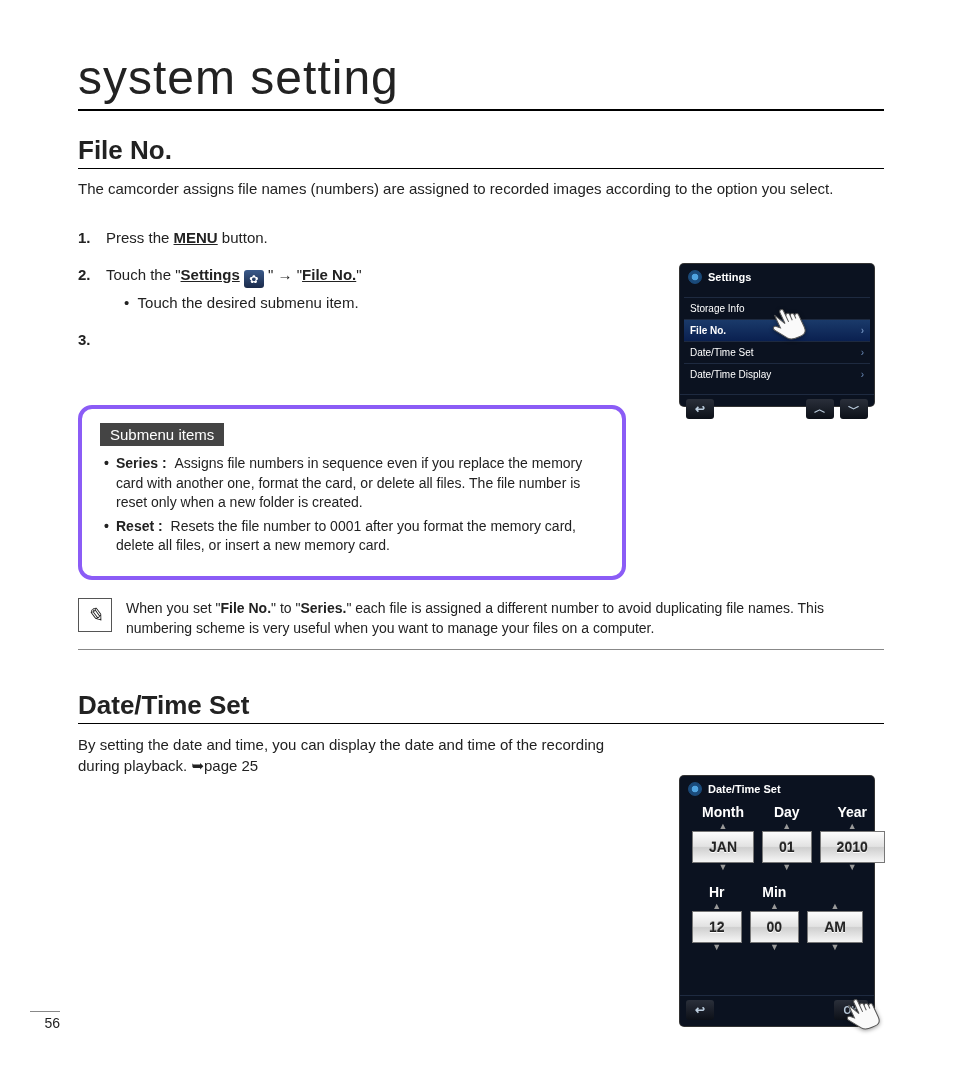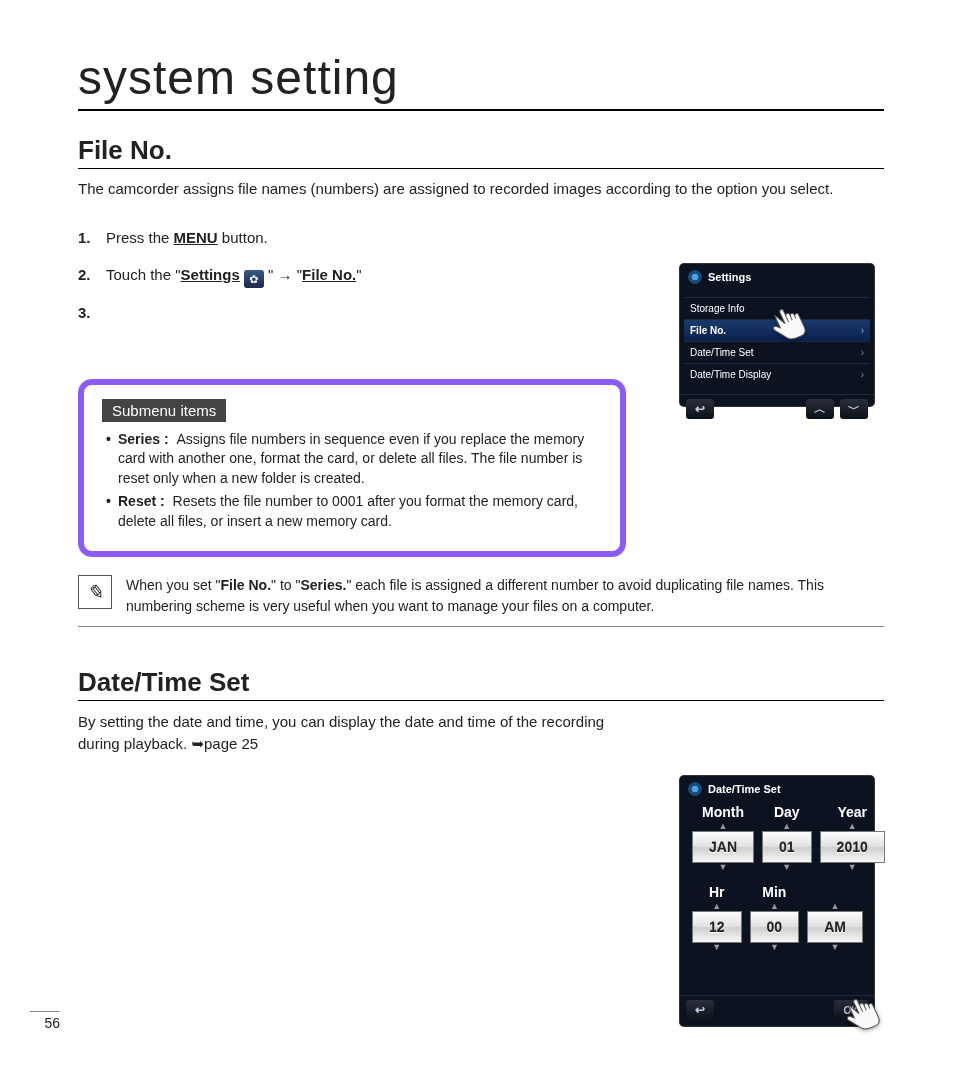--- a/index.html
+++ b/index.html
@@ -50,21 +50,21 @@
     align-items: center;
     justify-content: center;
     width: 20px; height: 18px;
     background: linear-gradient(#3a5a8a,#1a2a4a);
     border-radius: 3px;
     vertical-align: -3px;
     font-size: 11px;
     color: #fff;
   }
   .submenu-box {
-    border: 6px solid #8b5cf6;
+    border: 4px solid #8b5cf6;
     border-radius: 14px;
     padding: 14px 18px 16px 18px;
     max-width: 548px;
     margin-bottom: 18px;
   }
   .submenu-title {
     display: inline-block;
     background: #444;
     color: #fff;
     padding: 3px 10px;
@@ -200,20 +200,21 @@
     <span>
       <span>Press the </span><span class="bold">MENU</span><span> button.</span>
     </span>
   </div>
   <div class="step">
     <span class="step-num">2.</span>
     <span>
       <span>Touch the "</span><span class="bold">Settings</span>
       <span class="inline-icon">✿</span>
       <span> " → "</span><span class="bold">File No.</span><span>"</span>
+      <div class="bullet">•&nbsp;&nbsp;<span>Touch the desired submenu item.</span></div>
     </span>
   </div>
   <div class="step">
     <span class="step-num">3.</span>
   </div>
 </div>
 
 <div class="submenu-box">
   <div class="submenu-title">Submenu items</div>
   <div class="submenu-row">

